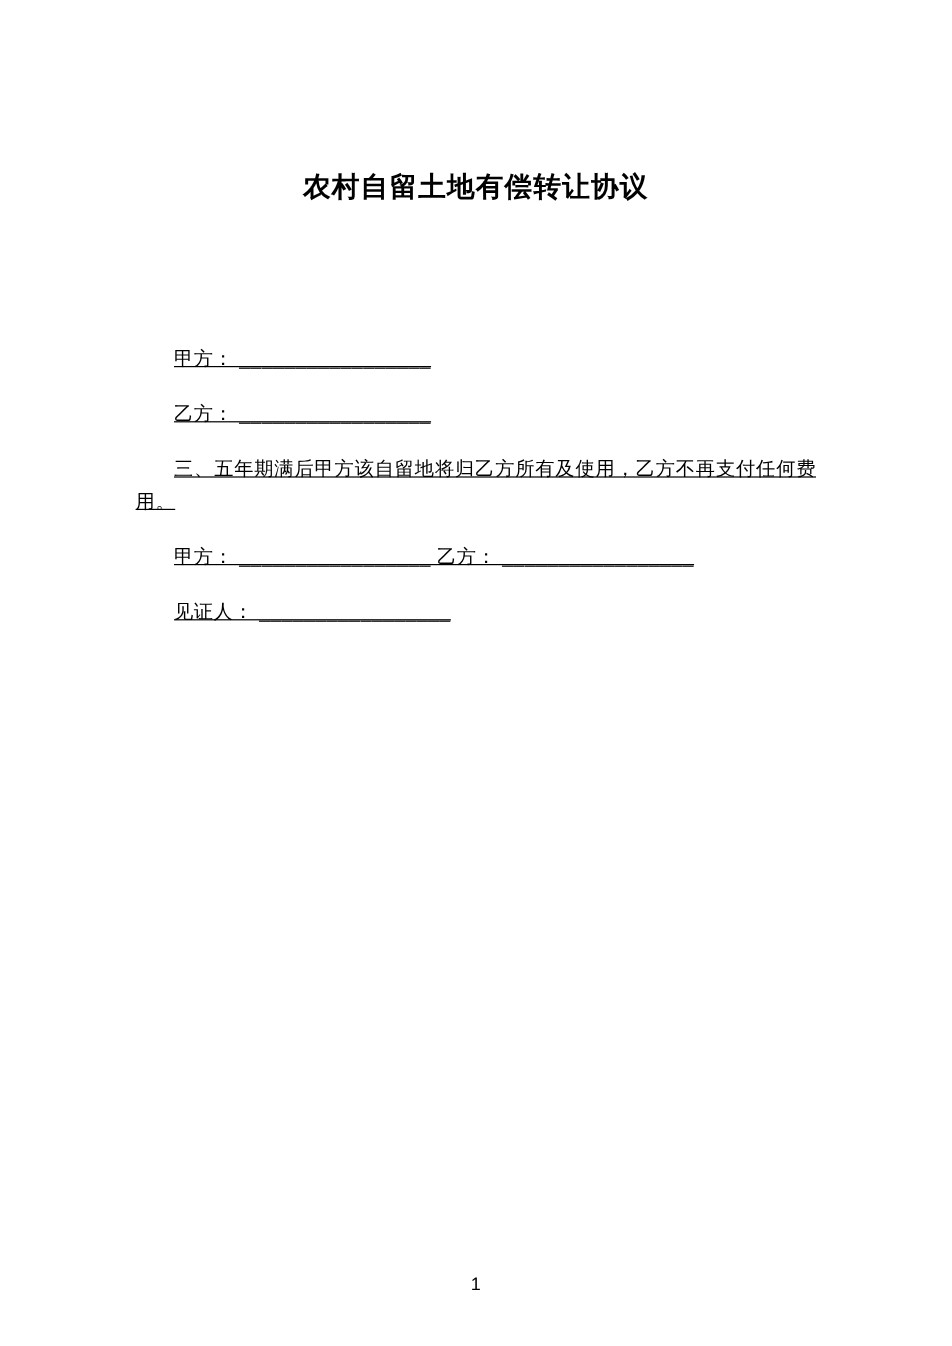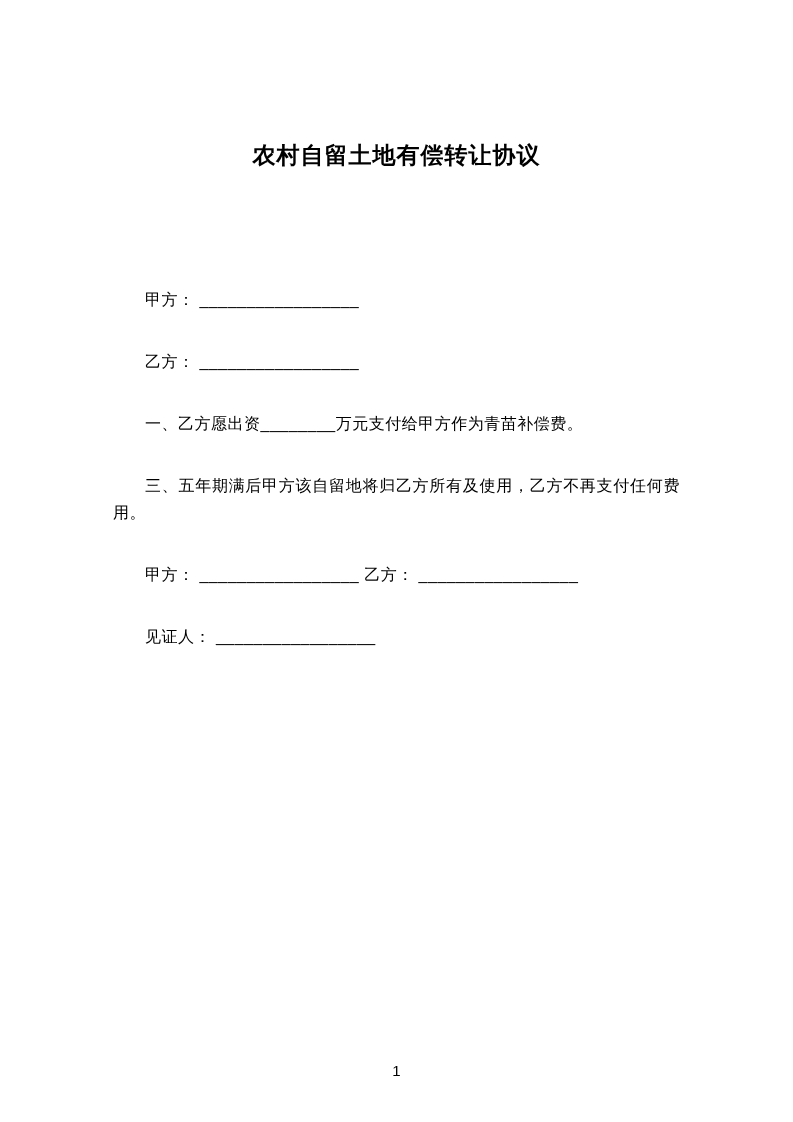--- a/index.html
+++ b/index.html
@@ -29,26 +29,27 @@
     line-height: 30px;
   }
   .line {
     margin: 0;
     font-size: 16px;
     line-height: 27px;
     text-align: justify;
     text-indent: 2em;
     letter-spacing: 0.5px;
     word-break: break-all;
+    text-decoration: underline;
   }
   .first-line {
     margin-top: 116px;
   }
   .gap {
-    margin-top: 35px;
+    margin-top: 19px;
   }
   .page-number {
     position: absolute;
     left: 0;
     right: 0;
     bottom: 42px;
     text-align: center;
     font-size: 15px;
     line-height: 18px;
   }
@@ -58,21 +59,20 @@
 
 <div class="page">
 
   <h1 class="doc-title">农村自留土地有偿转让协议</h1>
 
   <p class="line first-line">甲方： _________________</p>
 
   <p class="line gap">乙方： _________________</p>
 
 
-  <p class="line gap">一、乙方愿出资________万元支付给甲方作为青苗补偿费。</p>
 
 
   <p class="line gap">三、五年期满后甲方该自留地将归乙方所有及使用，乙方不再支付任何费用。</p>
 
 
   <p class="line gap">甲方： _________________ 乙方： _________________</p>
 
   <p class="line gap">见证人： _________________</p>
 
 

